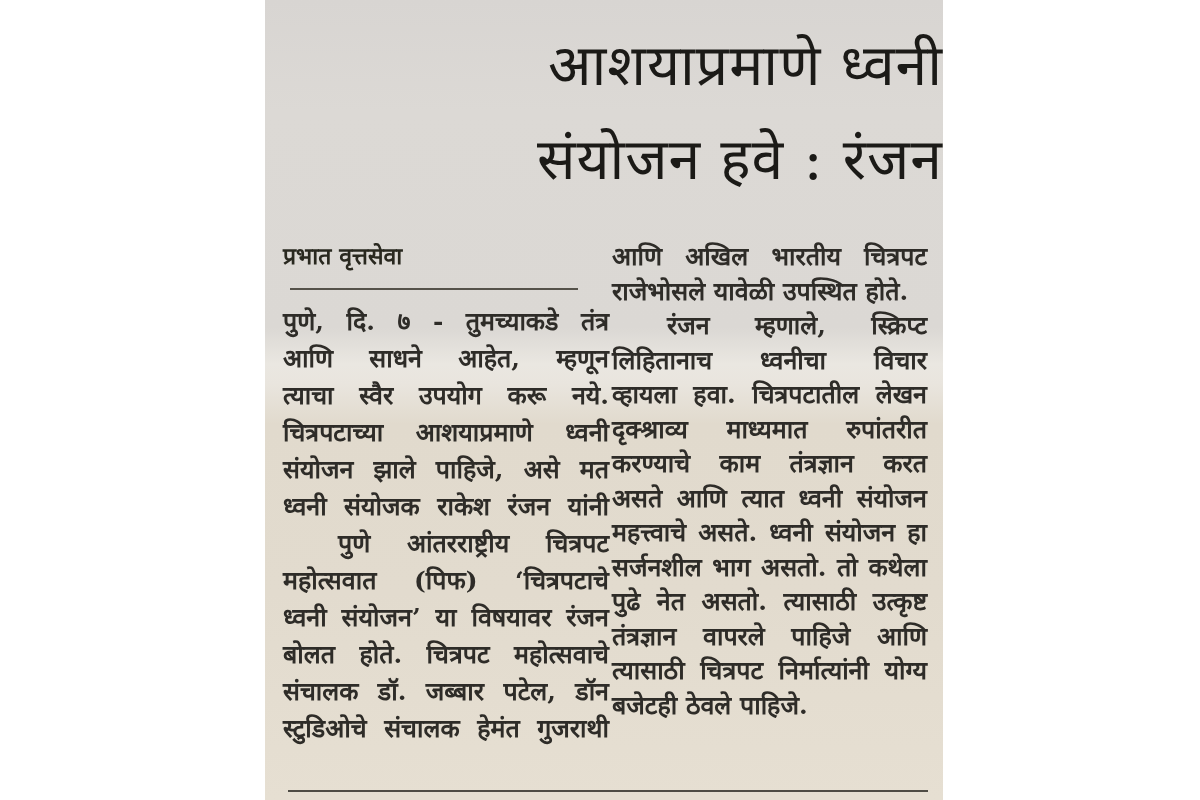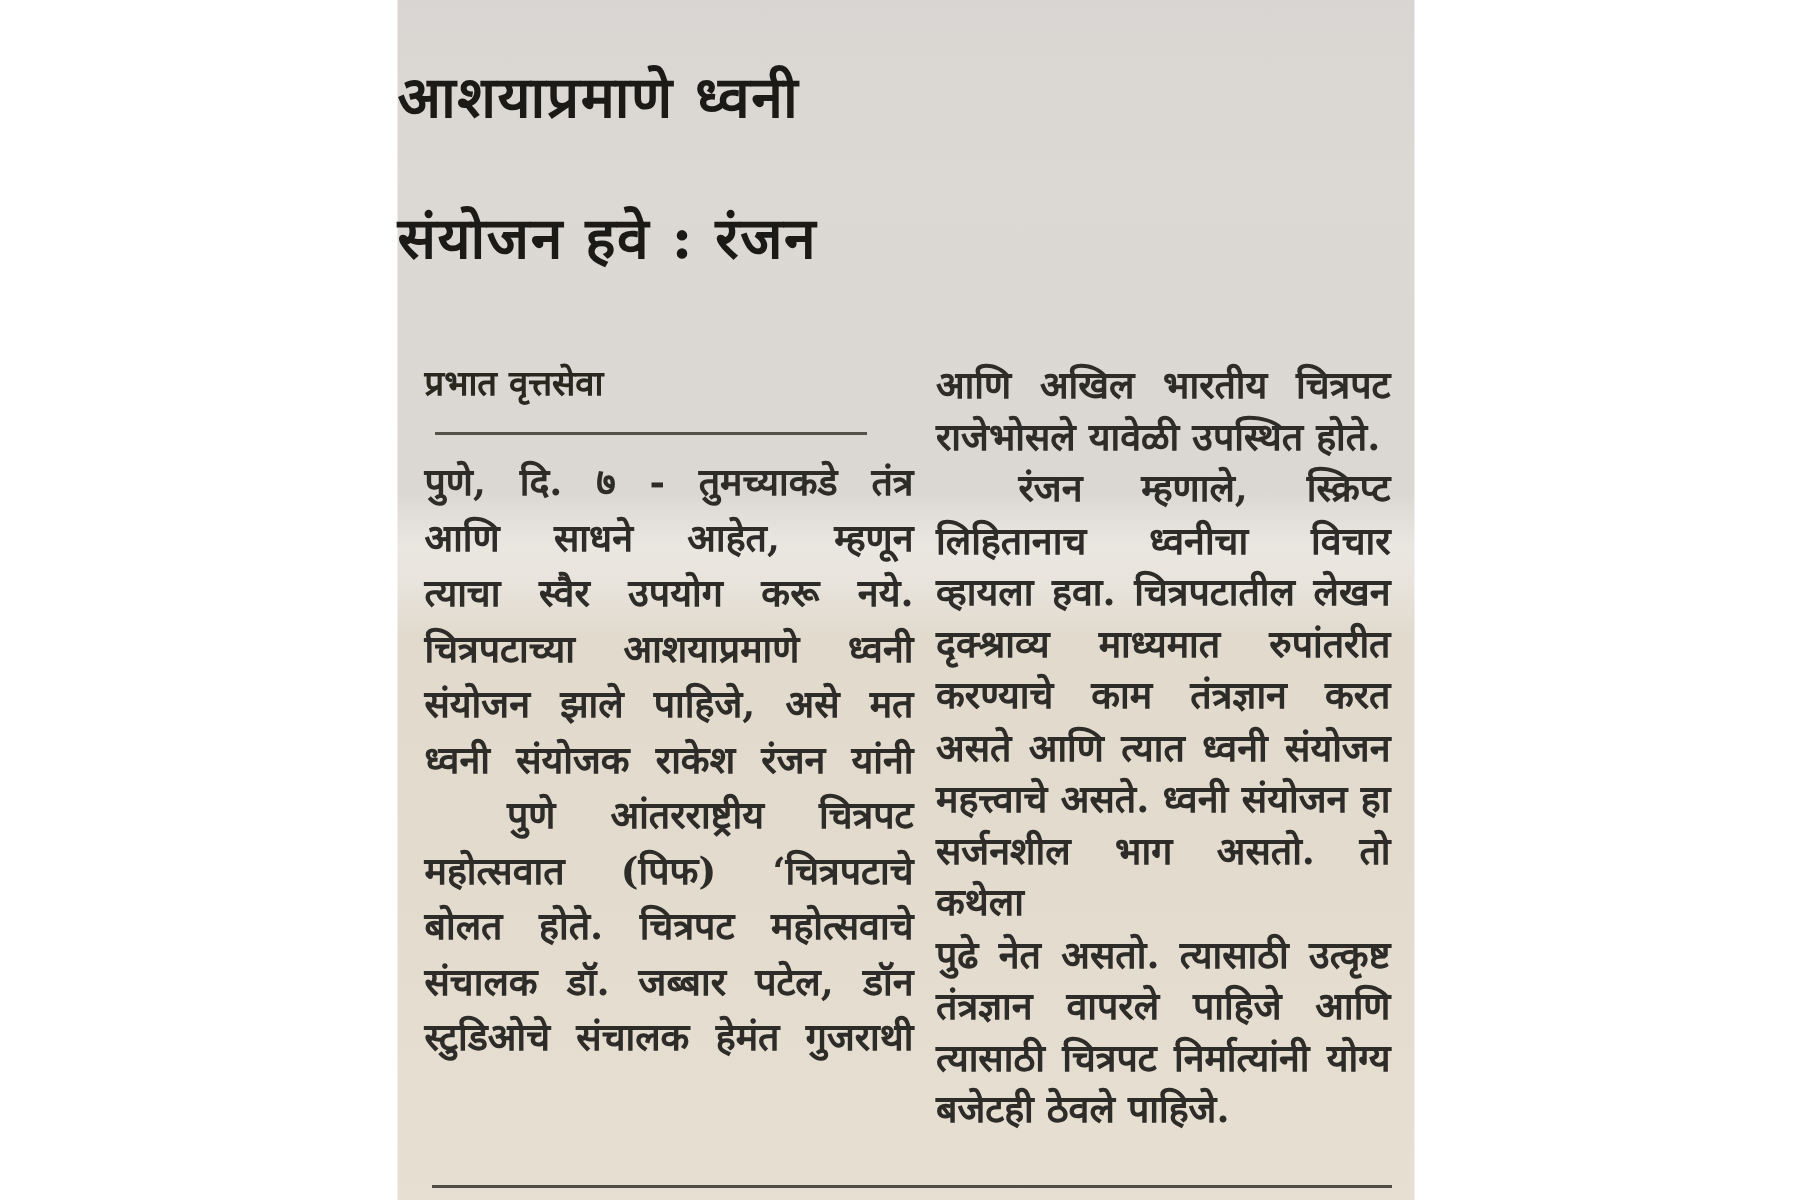--- a/index.html
+++ b/index.html
@@ -33,35 +33,35 @@
       #e1dacd 53%,
       #e2dbce 74%,
       #e6dfd2 100%);
   }
   .headline {
     position: absolute;
     top: 18px;
     left: 0;
     width: 100%;
     margin: 0;
-    text-align: left;
-    font-size: 38px;
-    font-weight: 700;
+    text-align: right;
+    font-size: 57px;
+    font-weight: 400;
     line-height: 94px;
     color: #1b1a17;
     letter-spacing: 1px;
   }
   .headline .hl { display: block; }
   .columns {
     position: absolute;
     top: 240px;
     left: 18px;
     width: 644px;
     display: flex;
-    gap: 15px;
+    gap: 3px;
   }
   .col-left  { width: 326px; flex: 0 0 326px; }
   .col-right { flex: 1 1 auto; }
   .byline {
     font-size: 23px;
     font-weight: 700;
     line-height: 32px;
     color: #29281f;
   }
   .byline-rule {
@@ -110,20 +110,21 @@
         <div class="byline">प्रभात वृत्तसेवा</div>
         <hr class="byline-rule">
         <div class="ln">पुणे, दि. ७ - तुमच्याकडे तंत्र</div>
         <div class="ln">आणि साधने आहेत, म्हणून</div>
         <div class="ln">त्याचा स्वैर उपयोग करू नये.</div>
         <div class="ln">चित्रपटाच्या आशयाप्रमाणे ध्वनी</div>
         <div class="ln">संयोजन झाले पाहिजे, असे मत</div>
         <div class="ln">ध्वनी संयोजक राकेश रंजन यांनी</div>
         <div class="ln indent">पुणे आंतरराष्ट्रीय चित्रपट</div>
         <div class="ln">महोत्सवात (पिफ) ‘चित्रपटाचे</div>
+        <div class="ln">ध्वनी संयोजन’ या विषयावर रंजन</div>
         <div class="ln">बोलत होते. चित्रपट महोत्सवाचे</div>
         <div class="ln">संचालक डॉ. जब्बार पटेल, डॉन</div>
         <div class="ln">स्टुडिओचे संचालक हेमंत गुजराथी</div>
       </div>
 
       <div class="col-right">
         <div class="ln">आणि अखिल भारतीय चित्रपट</div>
         <div class="ln end">राजेभोसले यावेळी उपस्थित होते.</div>
         <div class="ln indent">रंजन म्हणाले, स्क्रिप्ट</div>
         <div class="ln">लिहितानाच ध्वनीचा विचार</div>

